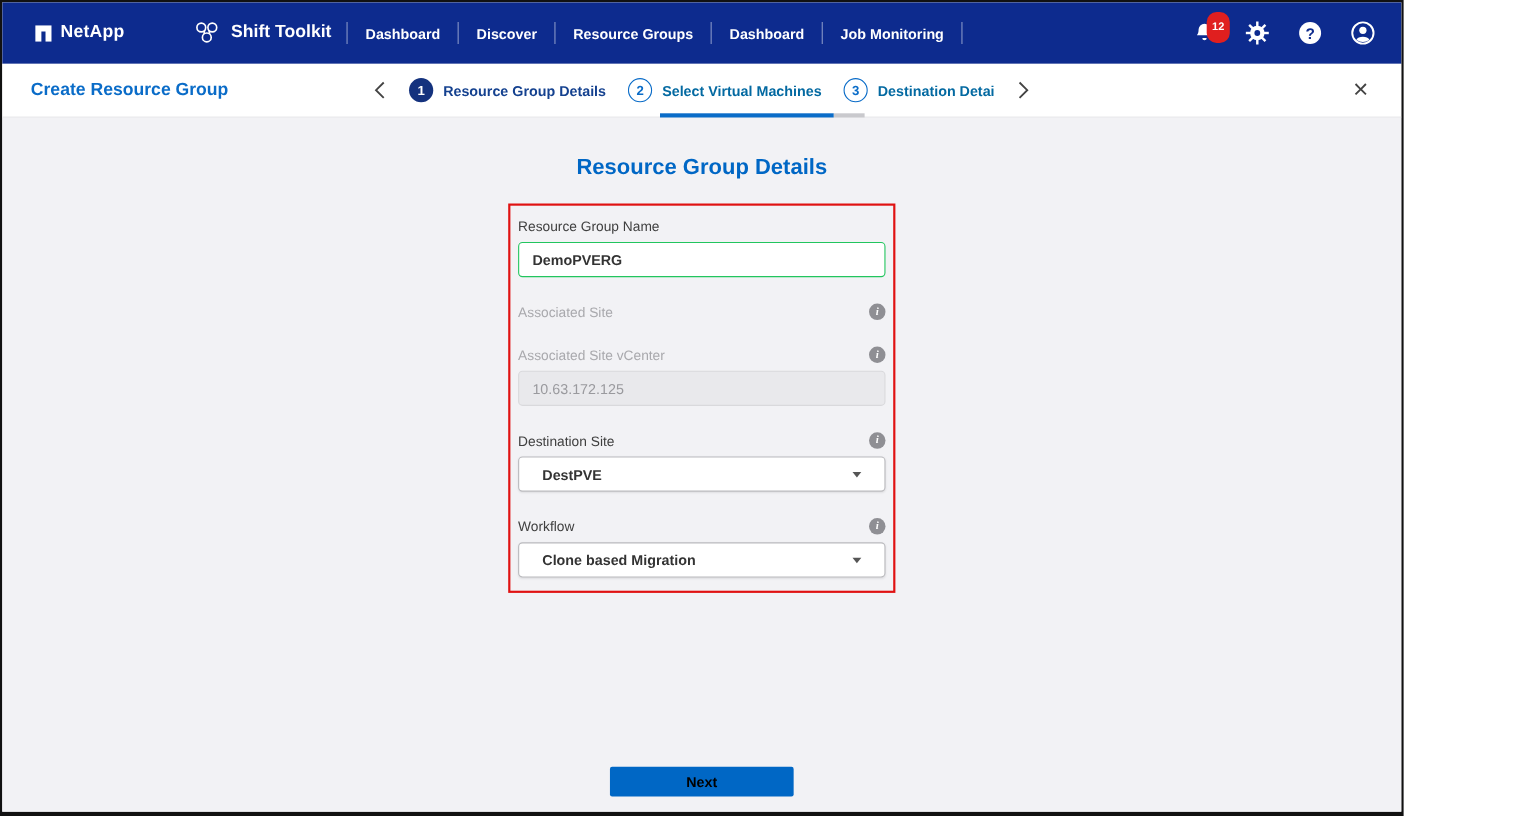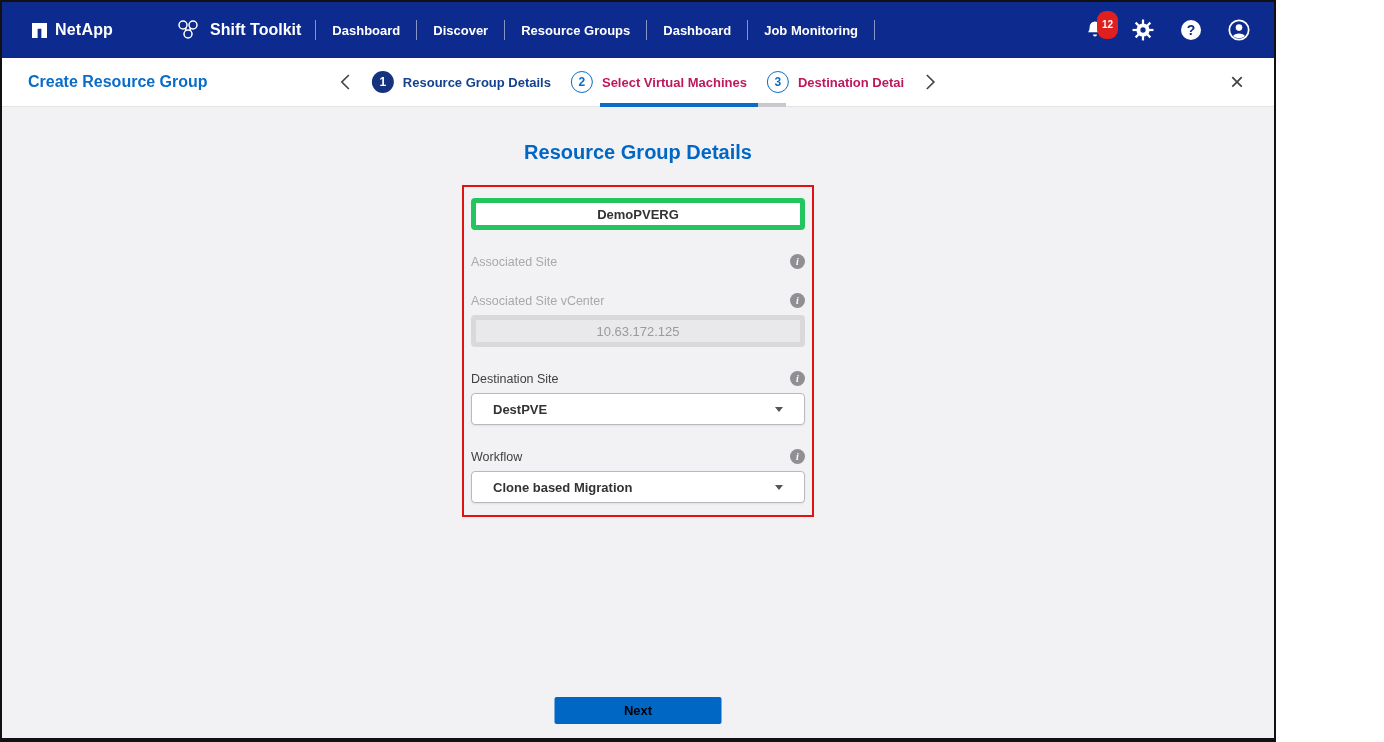--- a/index.html
+++ b/index.html
@@ -20,38 +20,38 @@
   .badge { position:absolute; top:-6px; right:-10px; background:#e01f1f; color:#fff; font-size:10px; font-weight:700; line-height:1; padding:9px 5px; border-radius:9px; }
 
   
   .subheader { position:relative; height:49px; flex:0 0 49px; background:#fff; border-bottom:1px solid #e3e3e6; display:flex; align-items:center; padding:0 26px; }
   .page-title { color:#0a6cc8; font-size:16px; font-weight:700; }
   .stepper { position:absolute; left:50%; top:0; height:100%; transform:translateX(-50%); display:flex; align-items:center; gap:20px; }
   .step { display:flex; align-items:center; gap:9px; cursor:pointer; white-space:nowrap; }
   .step-circle { width:22px; height:22px; border-radius:50%; display:flex; align-items:center; justify-content:center; font-size:12px; font-weight:700; }
   .step-circle.active { background:#14327e; color:#fff; }
   .step-circle.upcoming { background:#fff; color:#0a6cc8; border:1.5px solid #0a6cc8; }
-  .step-label { font-size:13px; font-weight:700; color:#be185d; }
+  .step-label { font-size:13px; font-weight:700; color:#0369a1; }
   .step.active .step-label { color:#14418f; }
   .chev { display:flex; align-items:center; cursor:pointer; }
   .close-btn { margin-left:auto; font-size:24px; color:#444; cursor:pointer; line-height:1; padding:0 4px; }
   .progress-blue { position:absolute; left:598px; bottom:-1px; width:158px; height:4px; background:#0a6cc8; }
   .progress-gray { position:absolute; left:756px; bottom:-1px; width:28px; height:4px; background:#c9c9cd; }
 
   
   .content { position:relative; flex:1; background:#f2f2f5; padding-top:34px; }
   .form-heading { text-align:center; color:#0067c5; font-size:20px; font-weight:700; }
   .highlight-box { width:352px; margin:21px auto 0; border:2px solid #e01212; padding:11px 7px 12px; }
   .field { margin-top:24px; }
   .field:first-child { margin-top:0; }
   .label-row { display:flex; align-items:center; justify-content:space-between; margin-bottom:7px; min-height:15px; }
   .field-label { font-size:12.5px; color:#3f3f3f; font-weight:400; }
   .field.disabled .field-label { color:#a9a9ad; }
   .info-icon { width:15px; height:15px; border-radius:50%; background:#8f8f94; color:#fff; font-size:10px; font-style:italic; font-weight:700; font-family:"Liberation Serif", serif; display:flex; align-items:center; justify-content:center; cursor:pointer; }
-  .text-input { width:100%; height:32px; border:5px solid #22c55e; border-radius:4px; background:#fff; padding:0 12px; font-size:13px; font-weight:700; color:#333; font-family:"Liberation Sans", sans-serif;text-align:center; }
+  .text-input { width:100%; height:32px; border:1px solid #22c55e; border-radius:4px; background:#fff; padding:0 12px; font-size:13px; font-weight:700; color:#333; font-family:"Liberation Sans", sans-serif; }
   .field.disabled .text-input { background:#e9e9ec; border-color:#d9d9dc; color:#9a9a9e; font-weight:400; }
   .select { width:100%; height:32px; border:1px solid #b9b9bd; border-radius:4px; background:#fff; padding:0 21px; display:flex; align-items:center; justify-content:space-between; cursor:pointer; box-shadow:0 1px 2px rgba(0,0,0,.08); }
   .select-value { font-size:13px; font-weight:700; color:#333; }
   .caret { width:0; height:0; border-left:4.5px solid transparent; border-right:4.5px solid transparent; border-top:5.5px solid #555; }
   .next-btn { position:absolute; left:50%; transform:translateX(-50%); bottom:14px; width:167px; height:27px; background:#0067c5; color:#000000; border:none; border-radius:2px; font-size:13px; font-weight:700; cursor:pointer; font-family:"Liberation Sans", sans-serif; }
 </style>
 </head>
 <body>
 
 <div class="page">
@@ -176,20 +176,23 @@
     <span class="progress-blue"></span>
     <span class="progress-gray"></span>
   </div>
 
   <main class="content">
     <h1 class="form-heading">Resource Group Details</h1>
 
     <div class="highlight-box">
 
       <div class="field">
+        <div class="label-row">
+          <span class="field-label">Resource Group Name</span>
+        </div>
         <input class="text-input" type="text" value="DemoPVERG" style="">
       </div>
 
       <div class="field disabled">
         <div class="label-row">
           <span class="field-label">Associated Site</span>
           <span class="info-icon">i</span>
         </div>
       </div>
 

